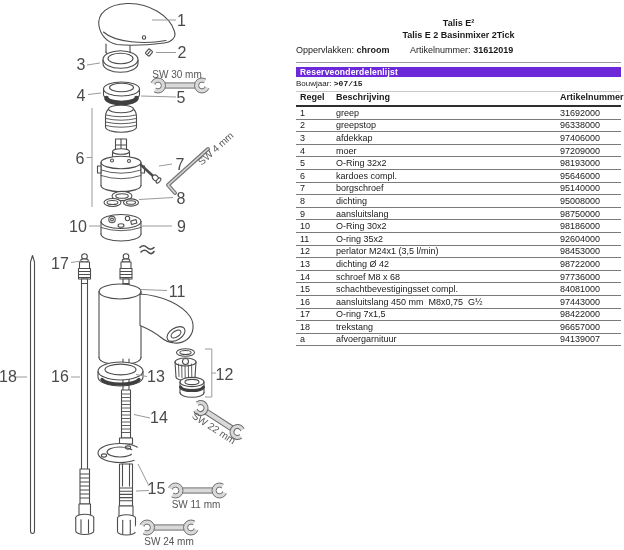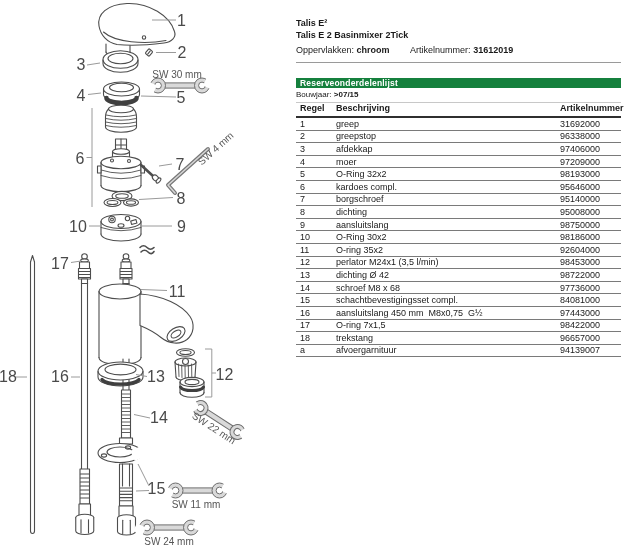--- a/index.html
+++ b/index.html
@@ -3,30 +3,30 @@
 <meta charset="utf-8">
 <style>
   html,body{margin:0;padding:0;background:#fff;}
   .page{position:relative;width:624px;height:550px;background:#fff;overflow:hidden;
         font-family:"Liberation Sans",sans-serif;color:#1a1a1a;}
   .diagram{position:absolute;left:0;top:0;}
   svg text{font-family:"Liberation Sans",sans-serif;}
   .callout{font-size:16px;fill:#4a4a4a;}
   .swlabel{font-size:10px;fill:#555;}
   .panel{position:absolute;left:296px;top:0;width:325px;}
-  .title{font-size:9px;font-weight:bold;line-height:12px;}
+  .title{font-size:9px;font-weight:bold;line-height:12px;text-align:center;}
   .title:first-child{margin-top:17px;}
   .meta{font-size:9px;line-height:12px;margin-top:3px;}
   .meta .b{font-weight:bold;}
   .meta .gap{display:inline-block;width:16px;}
   .hr1{border-top:1px solid #9a9a9a;margin-top:6px;}
-  .section-bar{margin-top:15px;height:10px;line-height:10px;background:#15803d;color:#fff;
+  .section-bar{margin-top:4px;height:10px;line-height:10px;background:#6d28d9;color:#fff;
                font-size:8.5px;font-weight:bold;padding-left:4px;letter-spacing:.2px;}
   .year{font-size:8px;line-height:8px;margin-top:3px;}
-  .year .b{font-weight:bold;}
+  .year .b{font-weight:bold;font-family:Liberation Mono, monospace;}
   .hr2{border-top:1px solid #c8c8c8;margin-top:3px;}
   table.parts{width:325px;border-collapse:collapse;table-layout:fixed;}
   table.parts th{font-size:9px;font-weight:bold;text-align:left;padding:0 0 3px 0;
                  border-bottom:2px solid #2f2f2f;white-space:nowrap;}
   table.parts td{font-size:9px;text-align:left;padding:.8px 0;border-bottom:1px solid #7a7a7a;
                  white-space:nowrap;overflow:hidden;line-height:10px;}
   table.parts th.c1,table.parts td:first-child{padding-left:4px;}
   .logo{position:absolute;left:364px;top:455px;display:flex;align-items:center;gap:7px;}
   .brand{font-size:16.5px;font-weight:bold;letter-spacing:.2px;line-height:17px;}
   .brand-dark{color:#1d5c90;}

